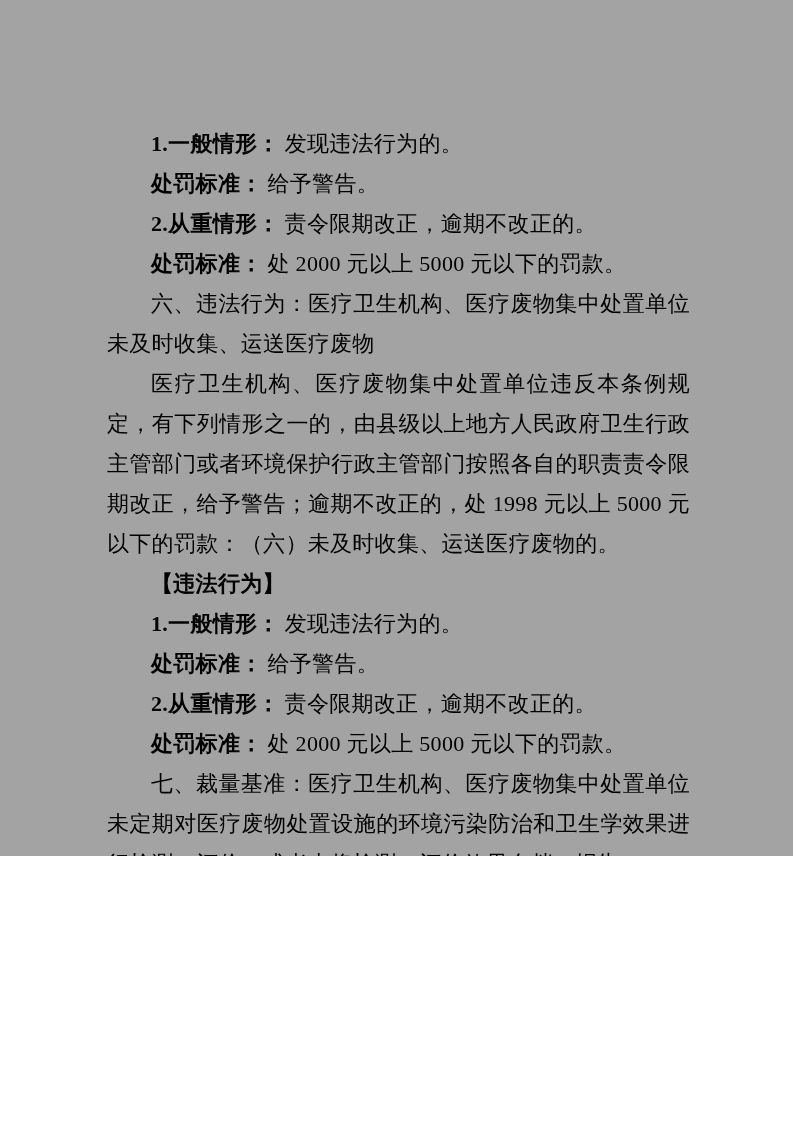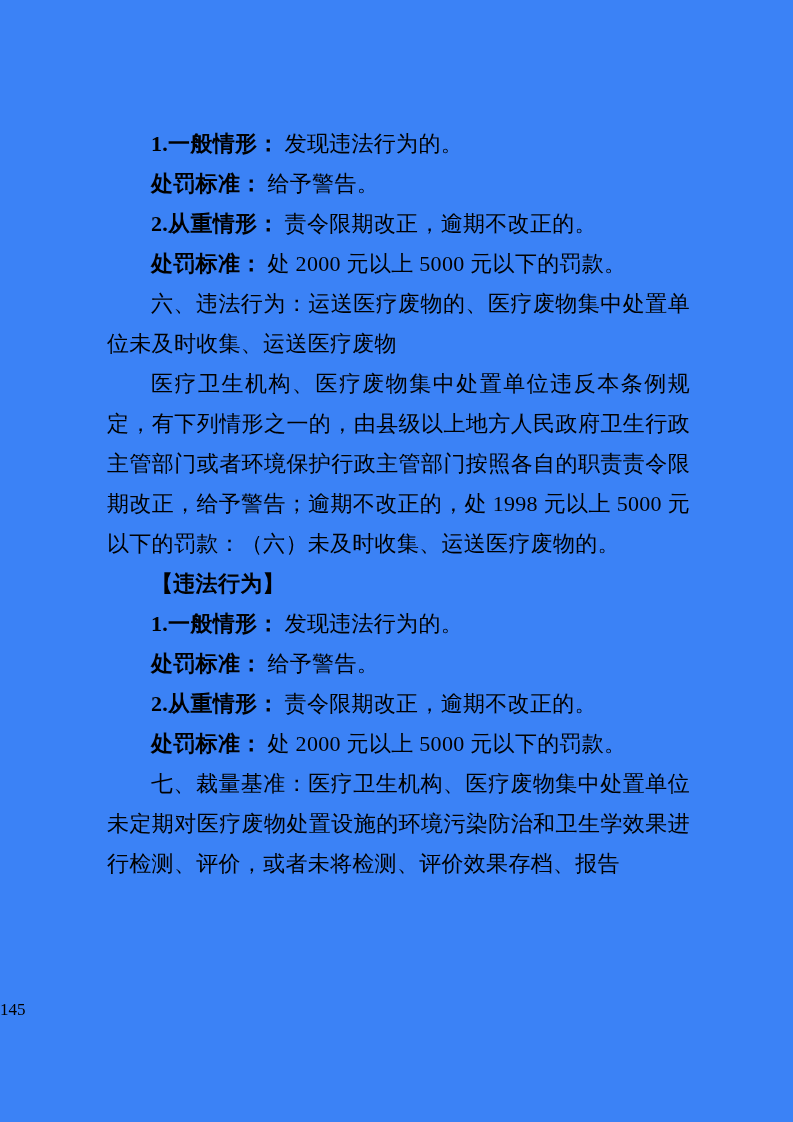--- a/index.html
+++ b/index.html
@@ -3,22 +3,22 @@
 <meta charset="utf-8">
 <style>
   html, body {
     margin: 0;
     padding: 0;
     background: #ffffff;
   }
   .page {
     position: relative;
     width: 793px;
-    height: 1122px;
-    background: #3b82f6;
+    height: 856px;
+    background: #a3a3a3;
     color: #000000;
     font-family: "Liberation Serif", "DejaVu Serif", serif;
     overflow: hidden;
   }
   .doc-body {
     position: absolute;
     left: 107px;
     top: 124px;
     width: 583px;
     font-size: 22px;
@@ -58,21 +58,21 @@
   <div class="doc-body">
 
     <p class="para"><span class="bold">1.一般情形：</span><span class="after-label">发现违法行为的。</span></p>
 
     <p class="para"><span class="bold">处罚标准：</span><span class="after-label">给予警告。</span></p>
 
     <p class="para"><span class="bold">2.从重情形：</span><span class="after-label">责令限期改正，逾期不改正的。</span></p>
 
     <p class="para"><span class="bold">处罚标准：</span><span class="after-label">处 2000 元以上 5000 元以下的罚款。</span></p>
 
-    <p class="para">六、违法行为：运送医疗废物的、医疗废物集中处置单位未及时收集、运送医疗废物</p>
+    <p class="para">六、违法行为：医疗卫生机构、医疗废物集中处置单位未及时收集、运送医疗废物</p>
 
 
     <p class="para">医疗卫生机构、医疗废物集中处置单位违反本条例规定，有下列情形之一的，由县级以上地方人民政府卫生行政主管部门或者环境保护行政主管部门按照各自的职责责令限期改正，给予警告；逾期不改正的，处 1998 元以上 5000 元以下的罚款：（六）未及时收集、运送医疗废物的。</p>
 
     <p class="para bold">【违法行为】</p>
 
     <p class="para"><span class="bold">1.一般情形：</span><span class="after-label">发现违法行为的。</span></p>
 
     <p class="para"><span class="bold">处罚标准：</span><span class="after-label">给予警告。</span></p>
 

